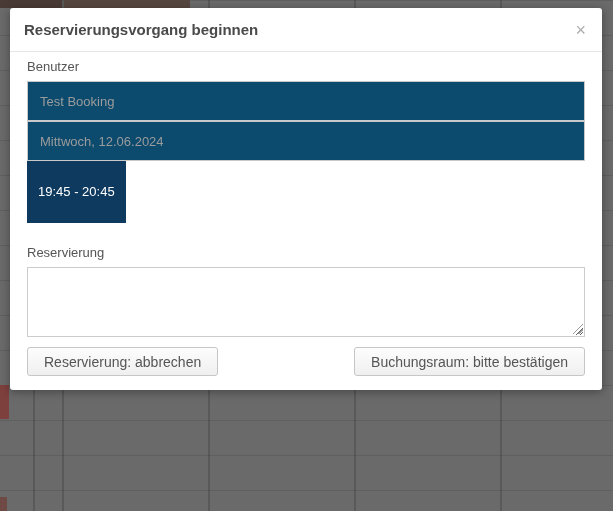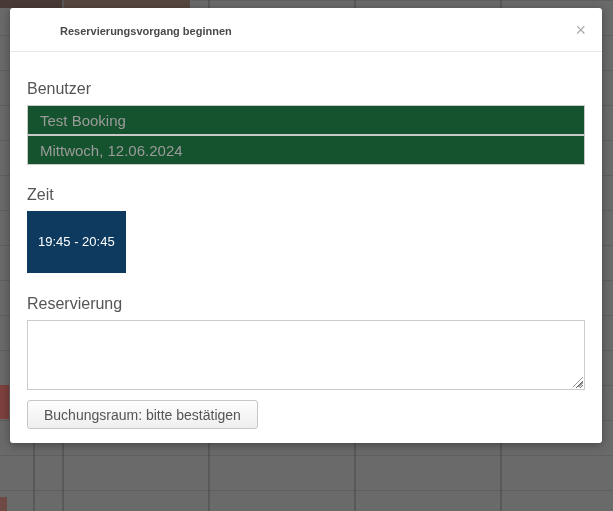--- a/index.html
+++ b/index.html
@@ -28,45 +28,45 @@
     box-shadow:0 2px 10px rgba(0,0,0,0.35);
     box-sizing:border-box;
   }
 
   .dialog-header{
     position:relative;
     padding:13px 14px 12px 14px;
     border-bottom:1px solid #e7e7e7;
   }
   .dialog-title{
-    font-size:11px;font-weight:bold;color:#4a4a4a;margin-left:36px;
+    font-size:15px;font-weight:bold;color:#4a4a4a;
   }
   .close-btn{
     position:absolute;right:10px;top:9px;
     background:none;border:none;cursor:pointer;
     font-size:18px;line-height:1;color:#adadad;
     padding:4px 6px;font-family:inherit;
   }
 
   .dialog-body{padding:7px 17px 14px 17px;}
 
   .field-label{
-    margin:21px 0 7px 0;
-    font-size:16px;color:#555555;
+    margin:0 0 7px 0;
+    font-size:13px;color:#555555;
   }
   .field-label.desc{margin-top:22px;}
 
   .field-input{
     display:block;width:100%;box-sizing:border-box;
-    height:30px;
-    background:#14532d;
+    height:40px;
+    background:#0c4a6e;
     border:1px solid #c9c9c9;
     border-radius:0;
     color:#9b9b9b;
-    font-size:15px;font-family:inherit;
+    font-size:13px;font-family:inherit;
     padding:0 12px;
   }
 
   .time-badge{
     display:inline-block;
     height:30px;line-height:30px;
     padding:16px 11px;
     color:#ffffff;
     font-size:13px;
   }
@@ -125,28 +125,28 @@
     </div>
 
     <div class="dialog-body">
 
       <div class="field-label">Benutzer</div>
       <input class="field-input" type="text" disabled="" value="Test Booking" style="">
 
 
       <input class="field-input" type="text" disabled="" value="Mittwoch, 12.06.2024" style="">
 
-      <div class="field-label">Zeit</div>
       <span class="time-badge" style="background-color: rgb(14, 58, 95);">19:45 - 20:45</span>
 
       <div class="field-label desc">Reservierung</div>
       <div class="textarea-wrap">
         <textarea class="desc-textarea" placeholder="" style=""></textarea>
         <div class="resize-grip"></div>
       </div>
 
       <div class="dialog-footer">
+        <button class="btn">Reservierung: abbrechen</button>
         <button class="btn">Buchungsraum: bitte bestätigen</button>
       </div>
 
     </div>
   </div>
 </div>
 
 </body></html>

